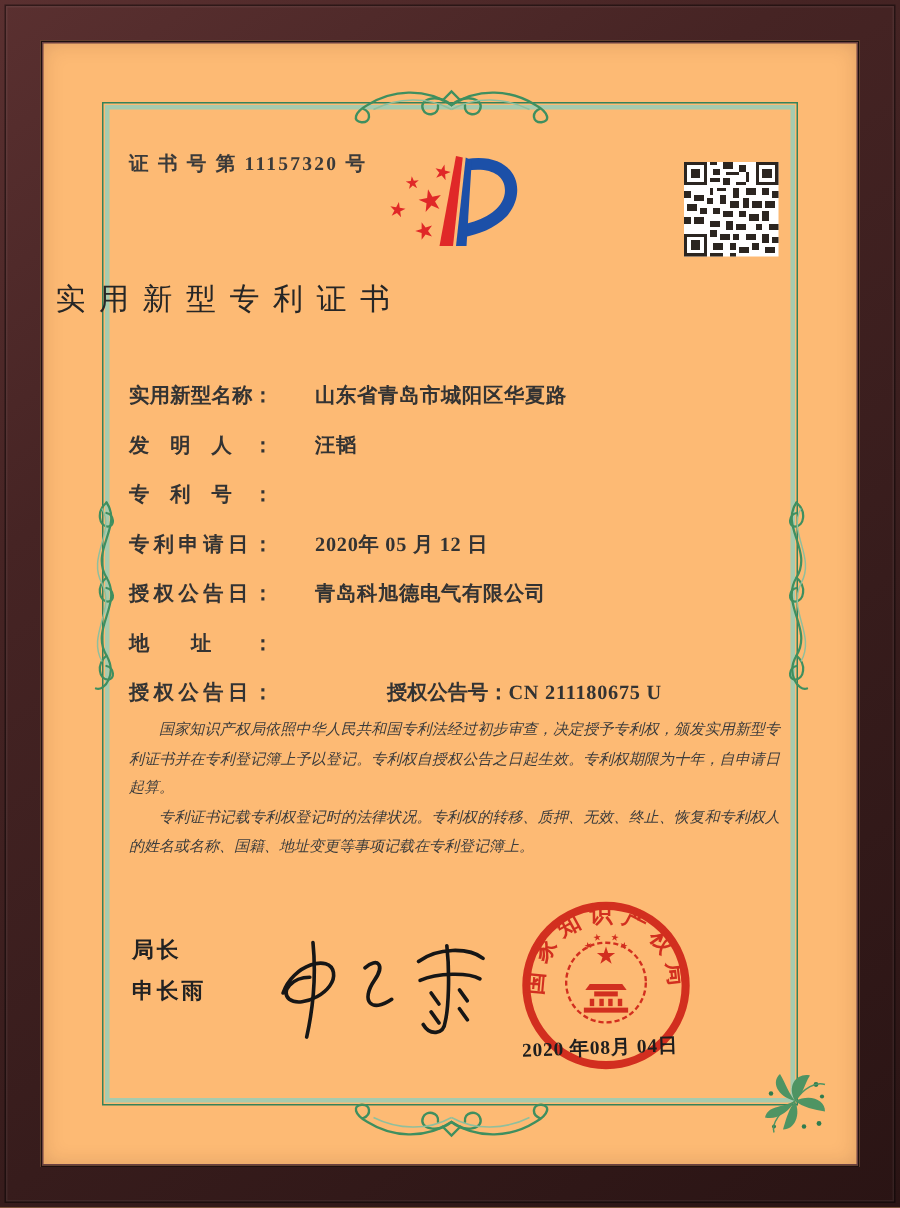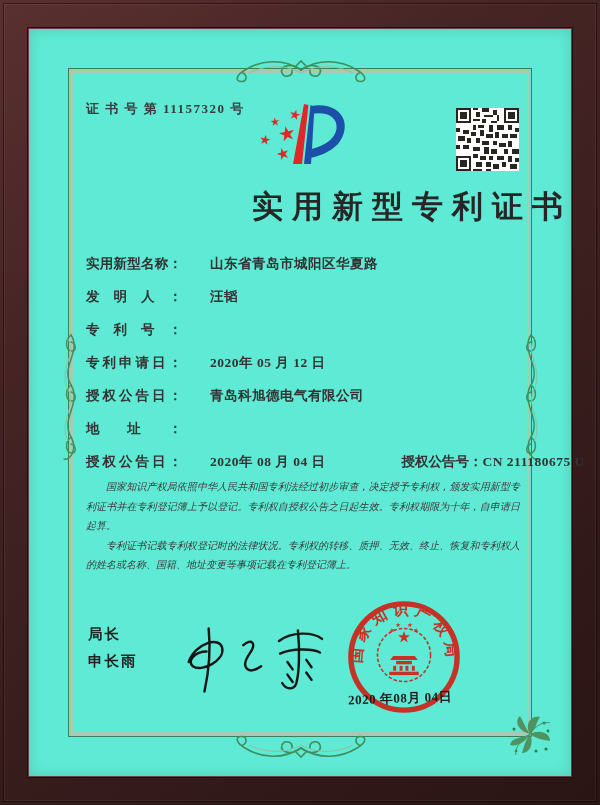--- a/index.html
+++ b/index.html
@@ -15,21 +15,21 @@
   }
   .frame::after{
     content:"";position:absolute;inset:3px;
     border:1px solid rgba(0,0,0,.45);
     box-shadow:inset 0 0 0 1px rgba(255,255,255,.06);
     pointer-events:none;
   }
   
   .paper{
     position:absolute;inset:27px;
-    background:#5eead4;
+    background:#fdba74;
     border:1px solid #1d0f0f;
     box-shadow:inset 0 0 0 1px #6a4040, inset 0 0 14px rgba(60,30,20,.18);
   }
   
   .green-border{
     position:absolute;inset:40px;
     border:1px solid #35825a;
   }
   .green-border::after{
     content:"";position:absolute;inset:1px;
@@ -44,21 +44,21 @@
   .orn-corner{left:478px;top:683px;}
   
   .cert-no{
     position:absolute;left:58px;top:72px;
     font-size:13px;font-weight:600;letter-spacing:1.5px;color:#3a3a3a;
   }
   .logo{position:absolute;left:221px;top:64px;}
   .qr{position:absolute;left:428px;top:80px;}
   .title{
     position:absolute;left:0;top:158px;width:100%;
-    text-align:right;font-size:31px;font-weight:bold;color:#262626;
+    text-align:left;font-size:20px;font-weight:normal;color:#262626;
     letter-spacing:9px;text-indent:9px;
   }
   
   .fields{position:absolute;left:58px;top:227px;width:436px;}
   .frow{
     display:flex;align-items:baseline;
     font-size:13.5px;font-weight:600;color:#333;
     height:15px;margin-bottom:18px;white-space:nowrap;gap:28px;
   }
   .flabel{
@@ -280,21 +280,20 @@
     </div>
     <div class="frow">
       <span class="flabel">授权公告日：</span>
       <span class="fvalue">青岛科旭德电气有限公司</span>
     </div>
     <div class="frow">
       <span class="flabel">地址：</span>
     </div>
     <div class="frow">
       <span class="flabel">授权公告日：</span>
-      <span class="fvalue">2020年 08 月 04 日</span>
       <span class="grant-right">
         <span class="flabel2">授权公告号：</span>
         <span class="fvalue">CN 211180675 U</span>
       </span>
     </div>
   </div>
 
   <div class="paras">
     <p>国家知识产权局依照中华人民共和国专利法经过初步审查，决定授予专利权，颁发实用新型专利证书并在专利登记簿上予以登记。专利权自授权公告之日起生效。专利权期限为十年，自申请日起算。</p>
     <p>专利证书记载专利权登记时的法律状况。专利权的转移、质押、无效、终止、恢复和专利权人的姓名或名称、国籍、地址变更等事项记载在专利登记簿上。</p>

